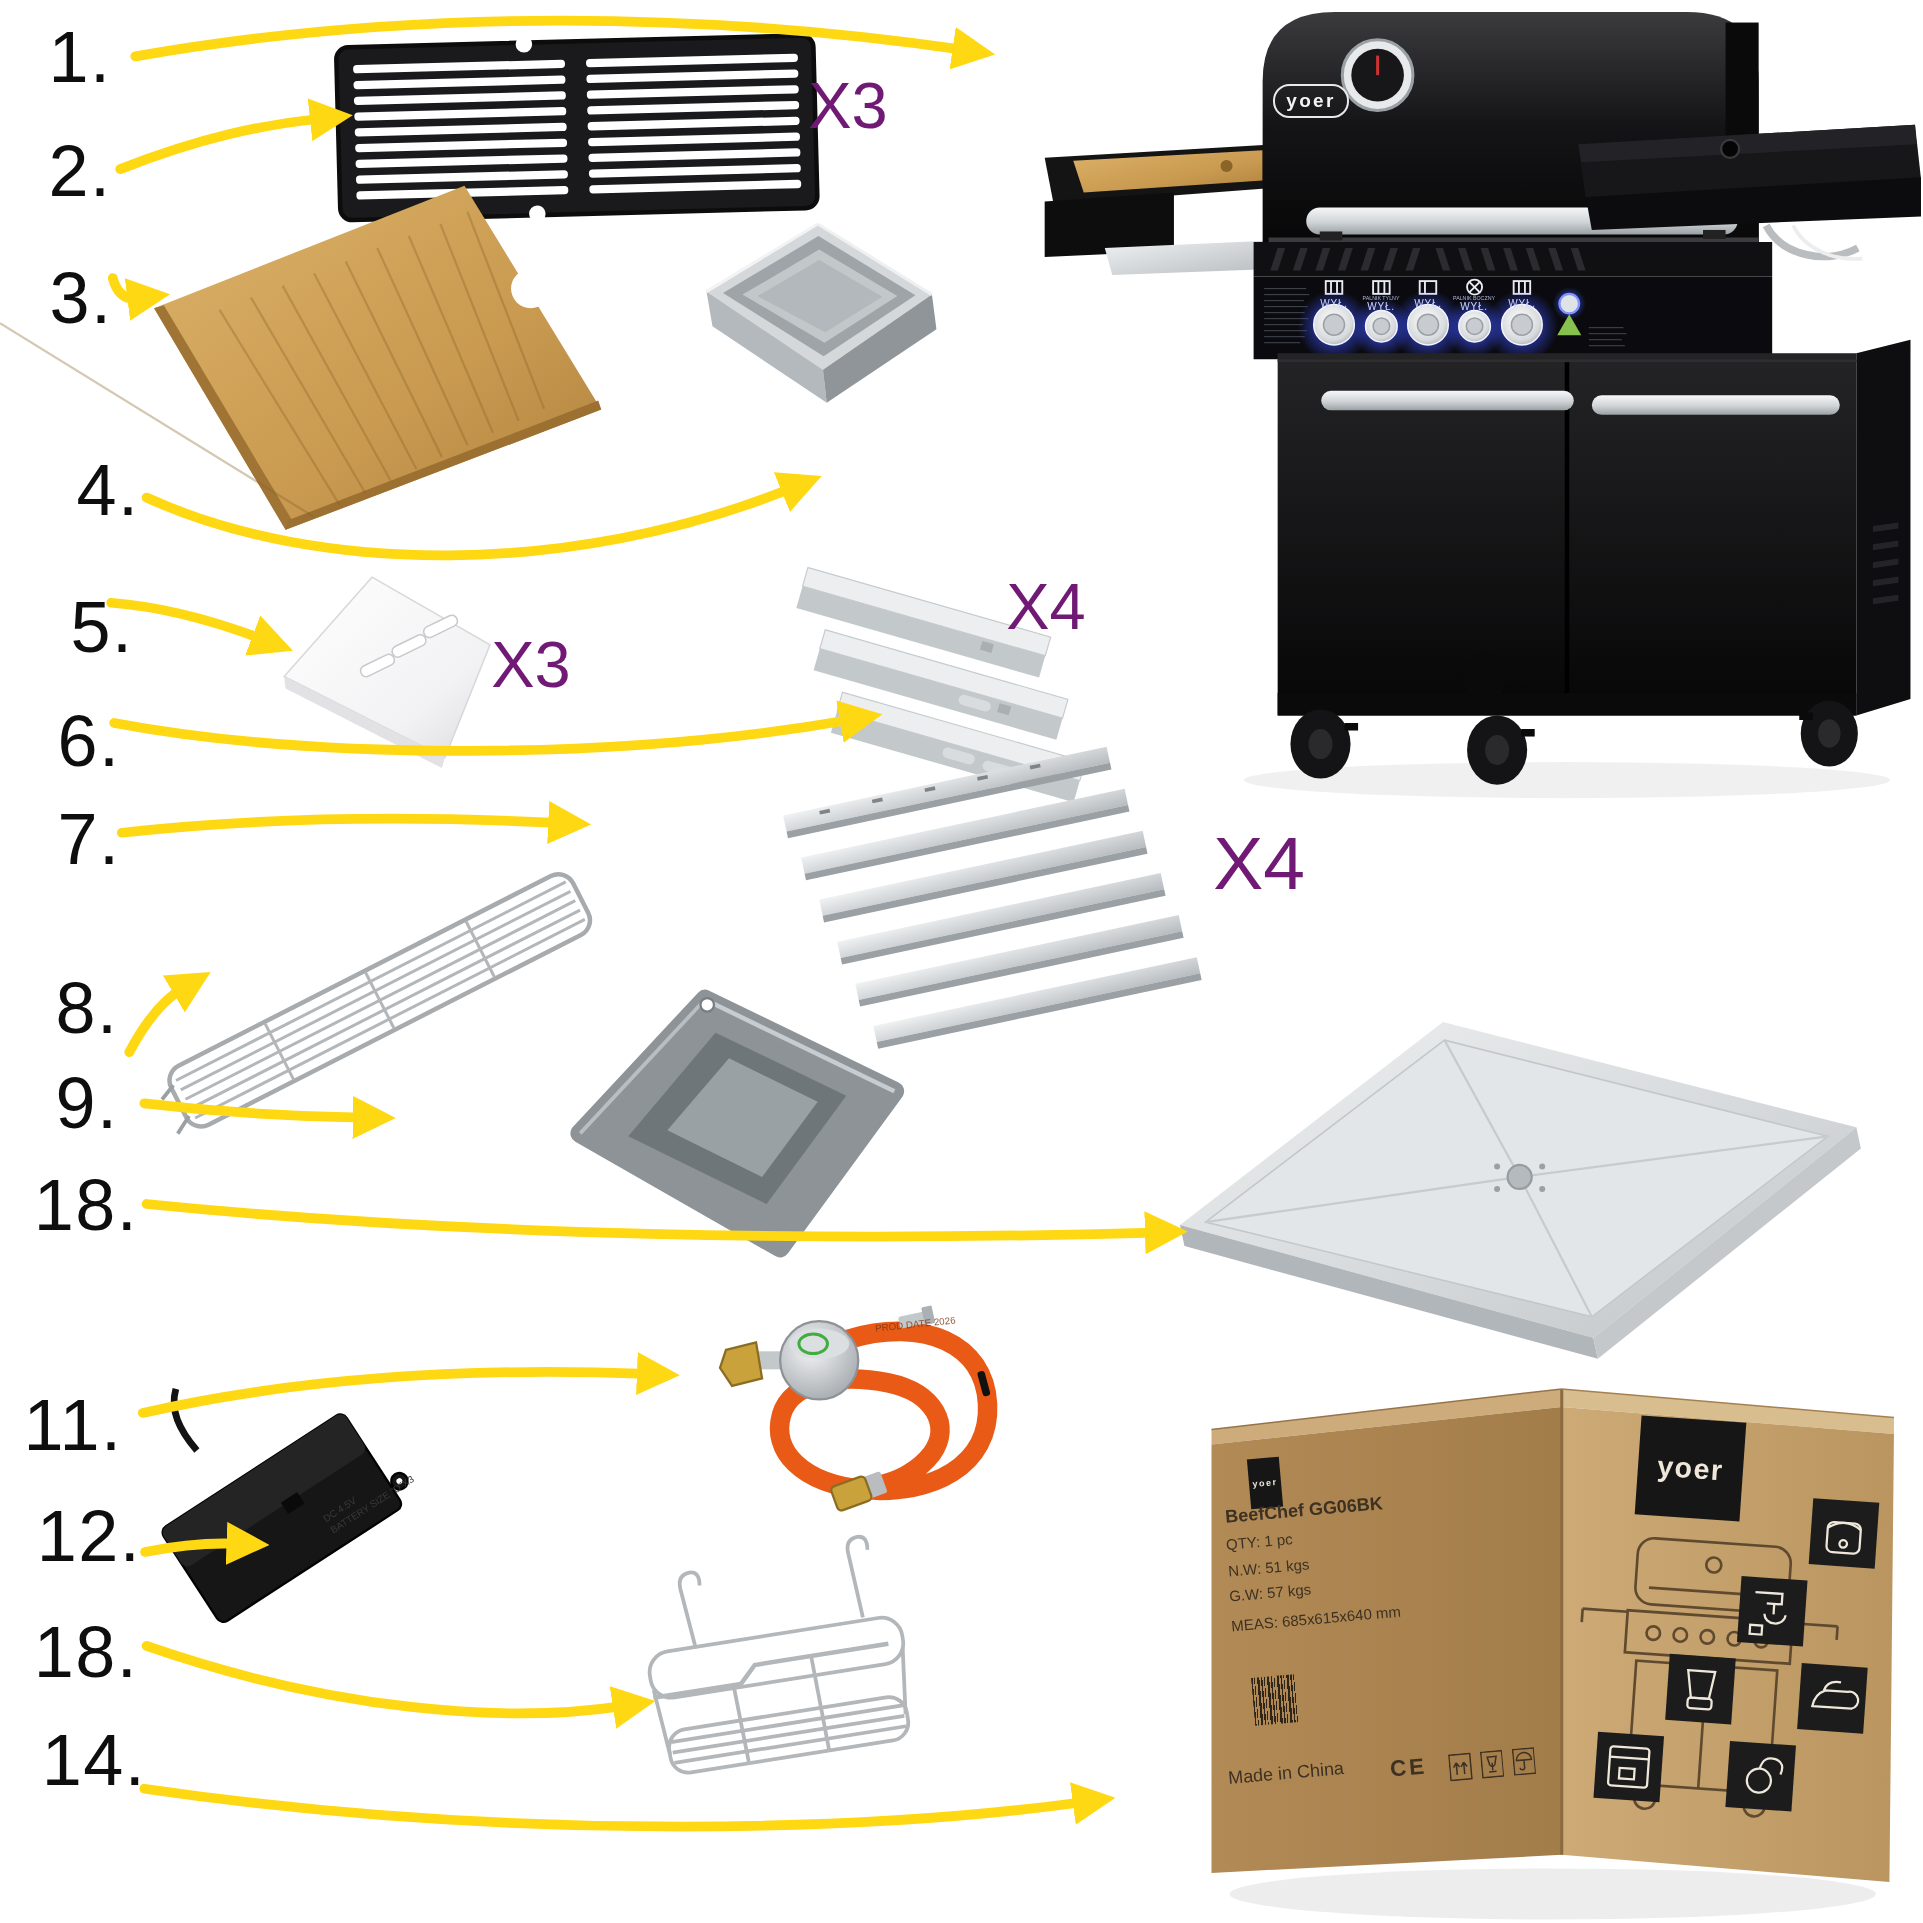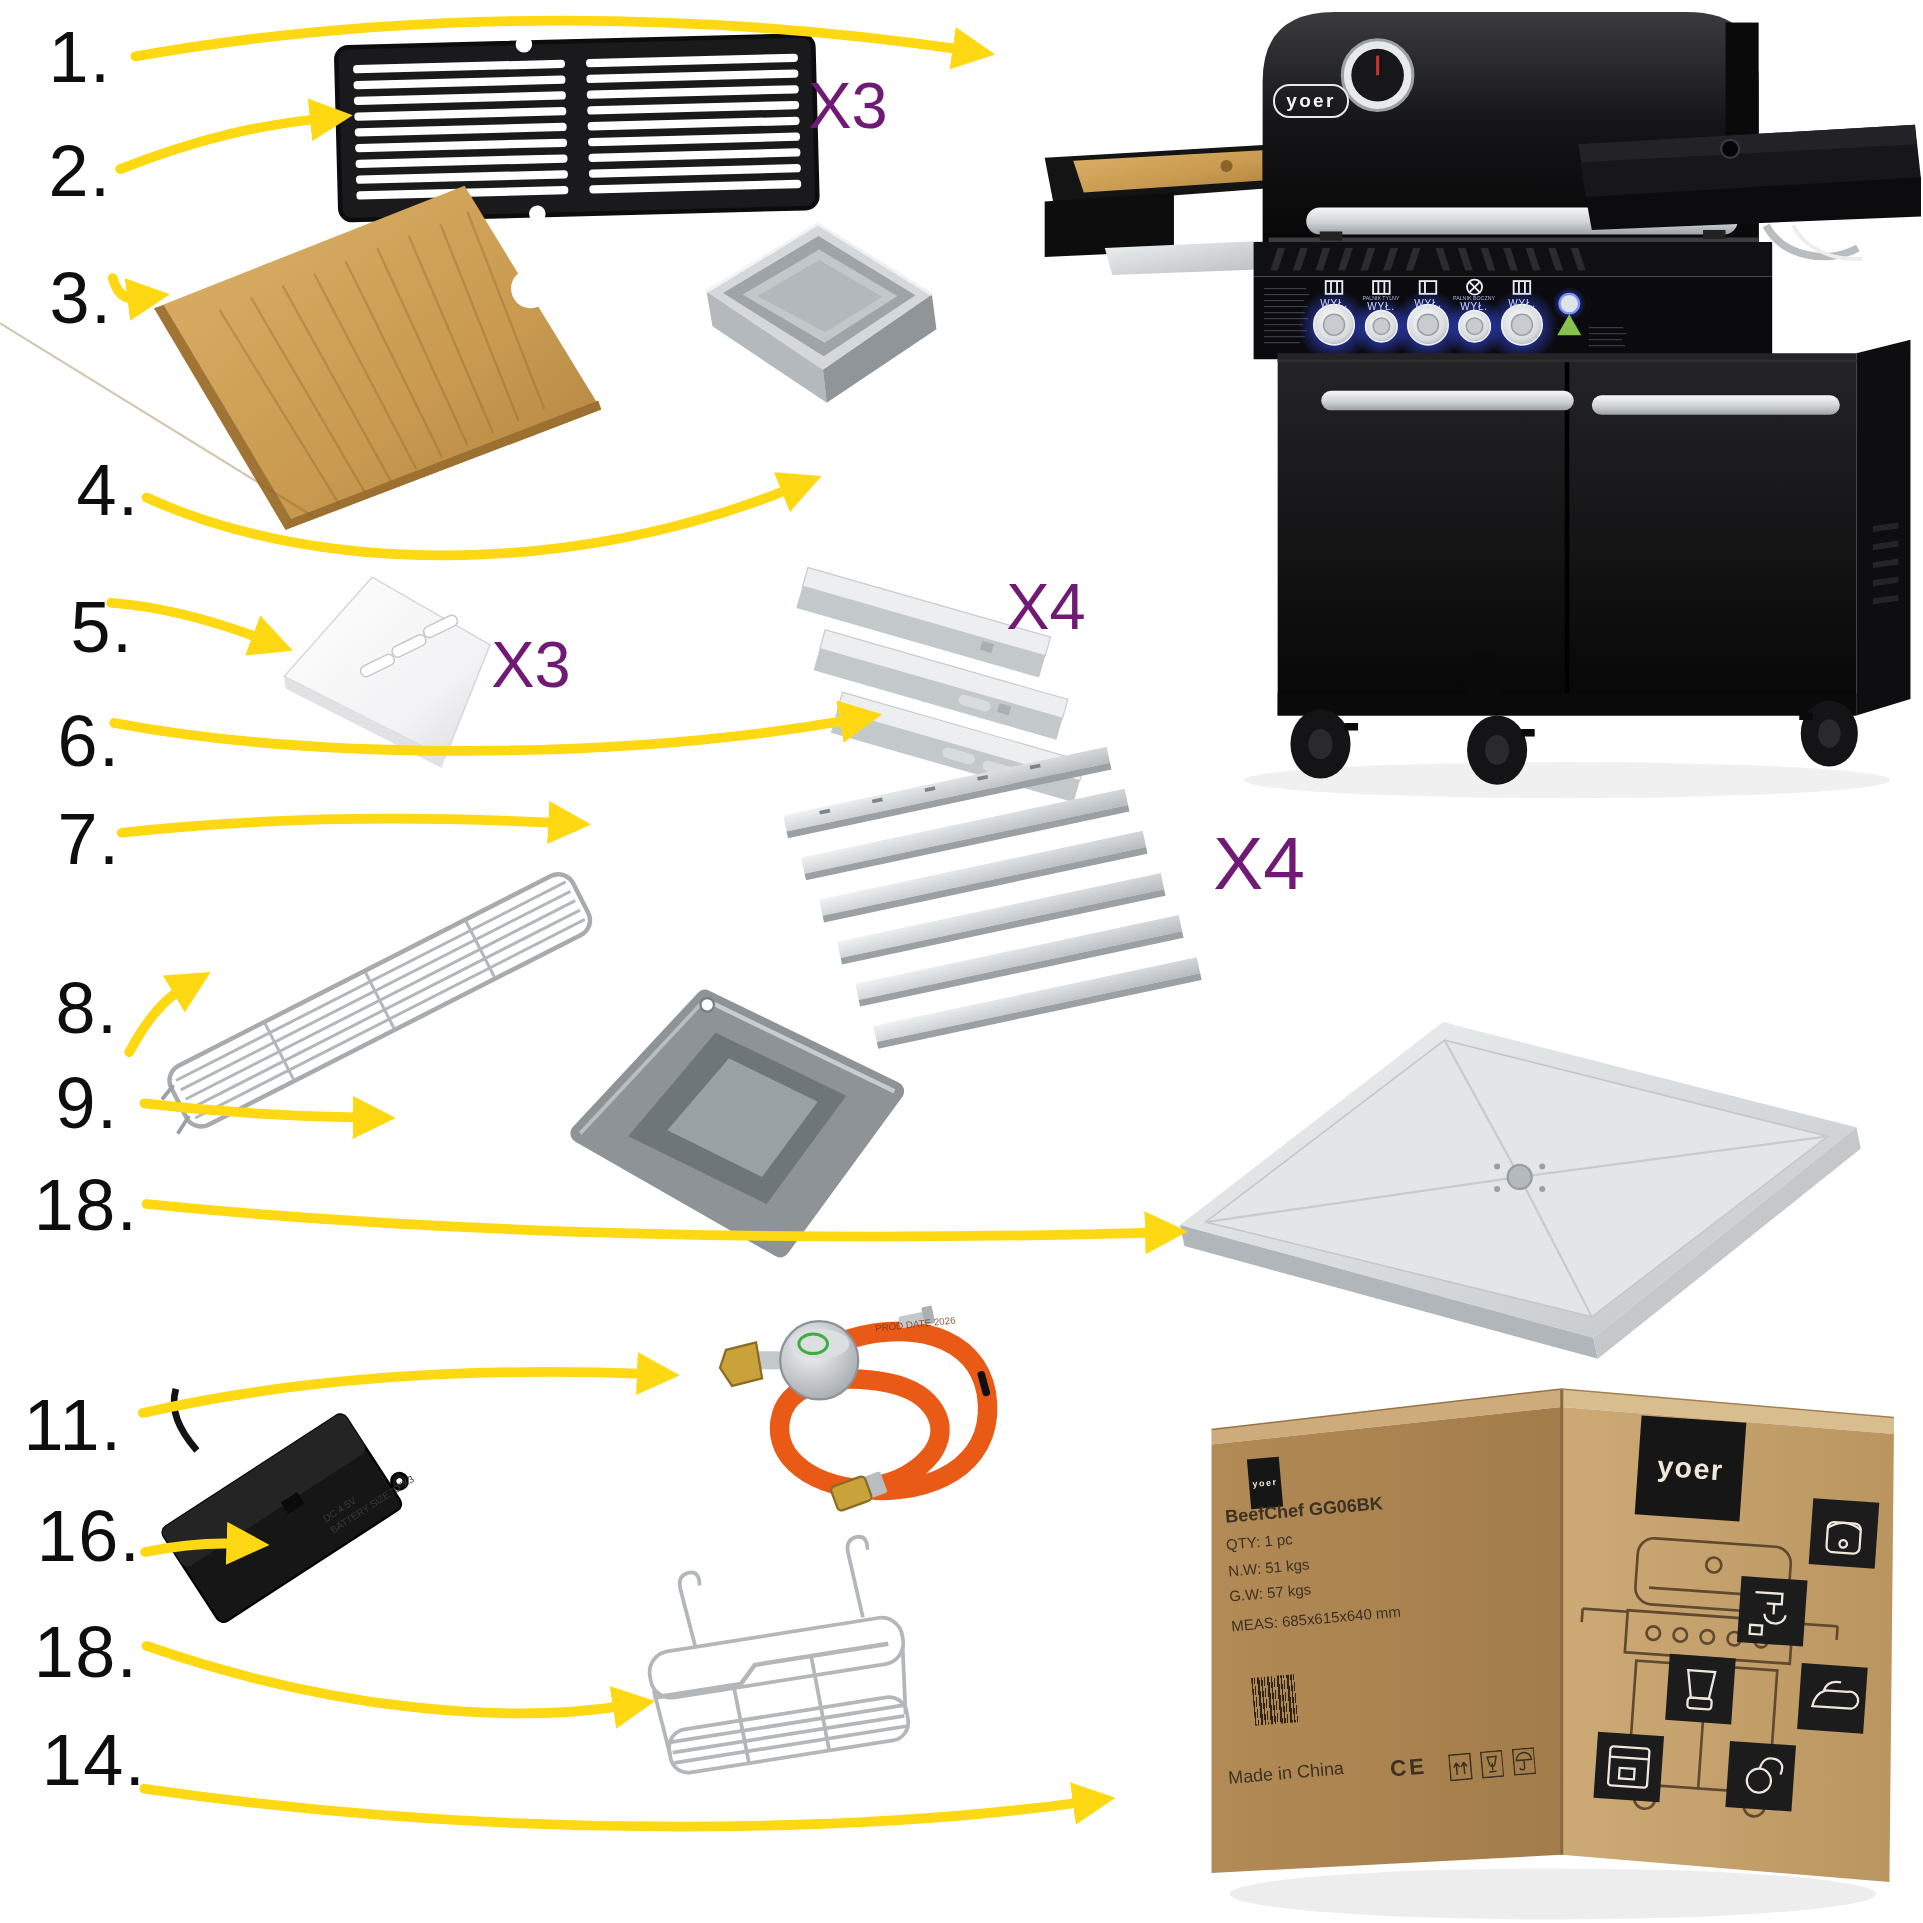--- a/index.html
+++ b/index.html
@@ -557,21 +557,21 @@
 <div class="num" style="left:80px;top:171px">2.</div>
 <div class="num" style="left:81px;top:298px">3.</div>
 <div class="num" style="left:108px;top:490px">4.</div>
 <div class="num" style="left:102px;top:627px">5.</div>
 <div class="num" style="left:89px;top:741px">6.</div>
 <div class="num" style="left:89px;top:839px">7.</div>
 <div class="num" style="left:87px;top:1008px">8.</div>
 <div class="num" style="left:87px;top:1103px">9.</div>
 <div class="num" style="left:86px;top:1205px">18.</div>
 <div class="num" style="left:73px;top:1425px">11.</div>
-<div class="num" style="left:89px;top:1536px">16.</div>
+<div class="num" style="left:89px;top:1536px">12.</div>
 <div class="num" style="left:86px;top:1652px">18.</div>
 <div class="num" style="left:94px;top:1760px">14.</div>
 
 <div class="qty" style="left:848px;top:105px;font-size:65px">X3</div>
 <div class="qty" style="left:531px;top:664px;font-size:65px">X3</div>
 <div class="qty" style="left:1046px;top:606px;font-size:65px">X4</div>
 <div class="qty" style="left:1259px;top:863px;font-size:75px">X4</div>
 
 <div class="brandpill" style="left:1273px;top:84px">yoer</div>
 <div class="knoblabel" style="left:1334px;top:298px">WYŁ.</div>

